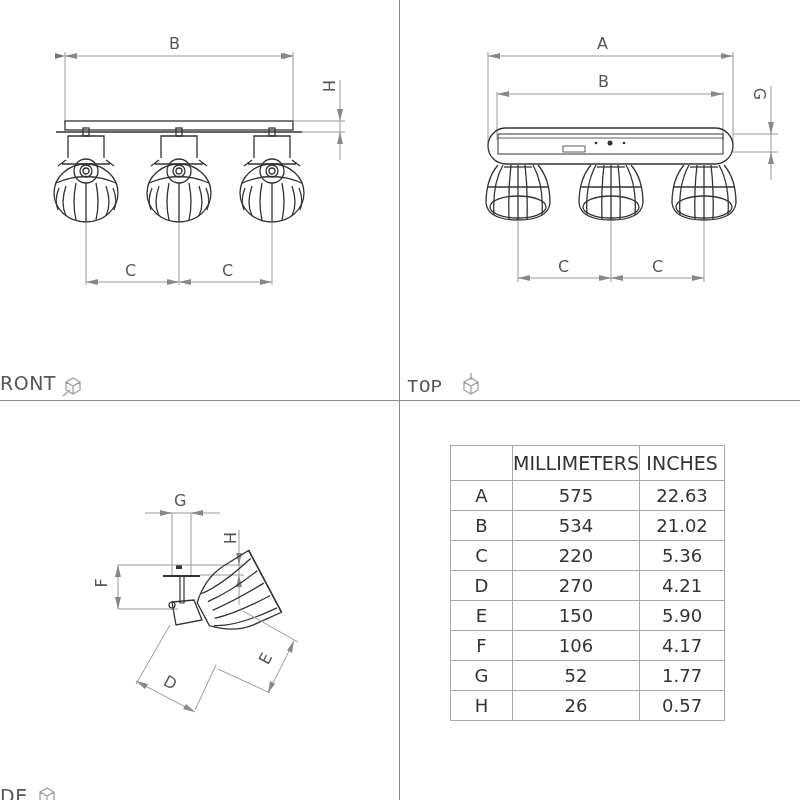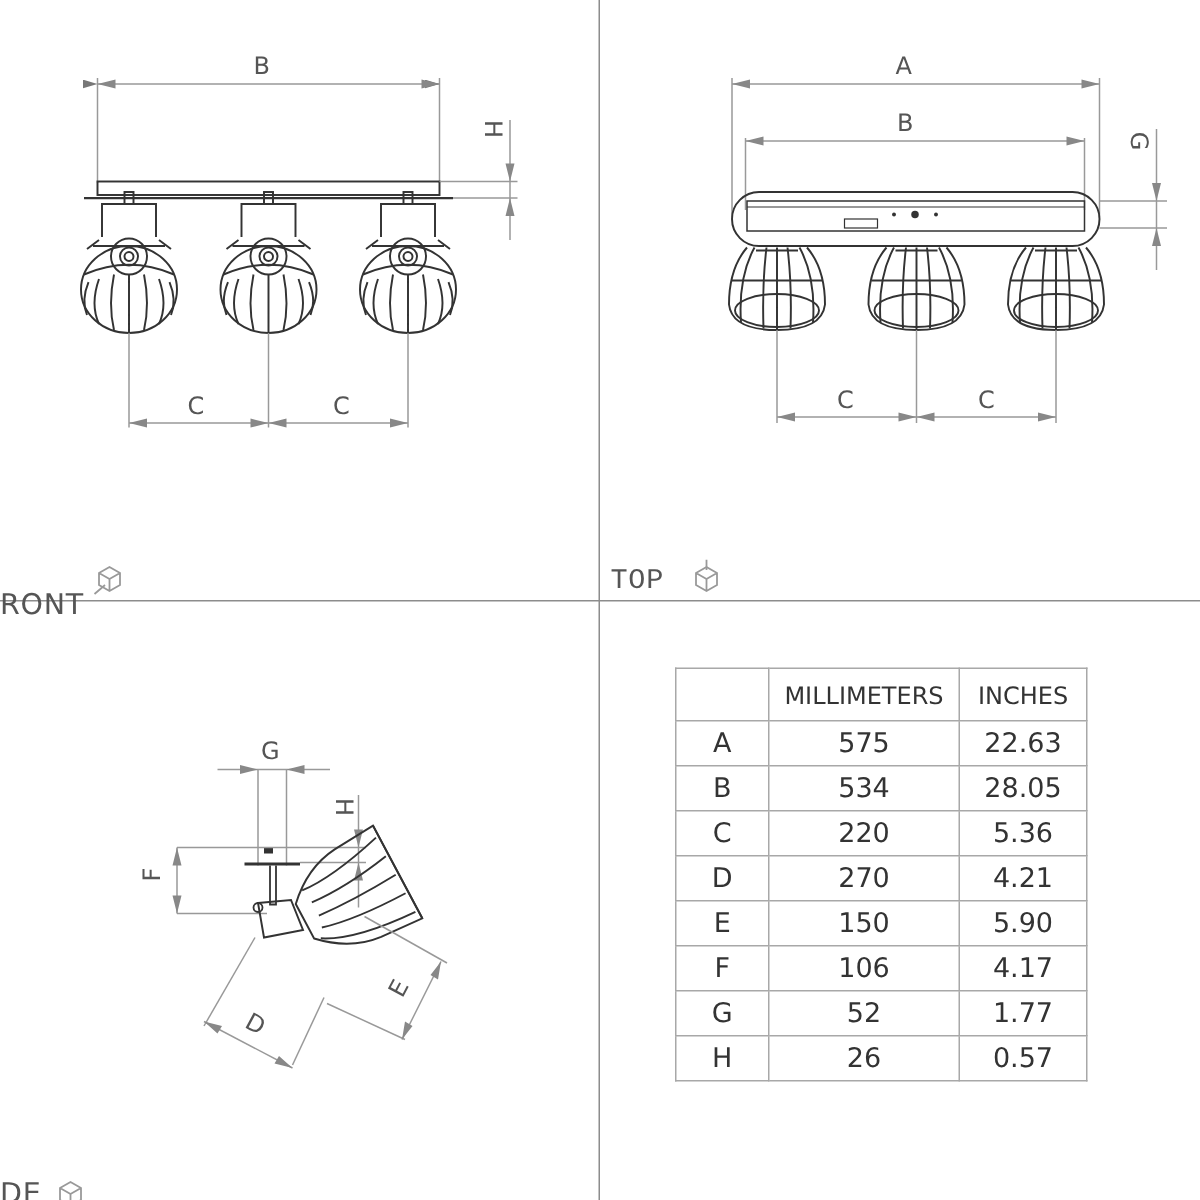--- a/index.html
+++ b/index.html
@@ -9,21 +9,21 @@
     .divider-h { position: absolute; left: 0; top: 400px; width: 800px; height: 1px; background: #8c8c8c; }
     .view-label { position: absolute; font-size: 19px; letter-spacing: 0.5px; color: #555; font-family: "DejaVu Sans", sans-serif; }
     .view-icon { position: absolute; }
     svg.drawing { position: absolute; left: 0; top: 0; }
     .dim-letter { position: absolute; font-size: 16px; color: #555; font-family: "DejaVu Sans", sans-serif; line-height: 1; }
     .rot-90 { transform: rotate(90deg); transform-origin: center; }
     .rot-n90 { transform: rotate(-90deg); transform-origin: center; }
     table.dims { position: absolute; left: 450px; top: 445px; border-collapse: collapse;
                  font-family: "DejaVu Sans", sans-serif; color: #333; font-size: 18px; }
     table.dims td, table.dims th { border: 1px solid #a8a8a8; text-align: center; font-weight: normal; padding: 0; }
-    table.dims th { height: 34px; font-size: 16px; margin-left: 28px; }
+    table.dims th { height: 34px; font-size: 19px; margin-left: 28px; }
     table.dims td { height: 29px; }
     table.dims .c0 { width: 61px; }
     table.dims .c1 { width: 126px; }
     table.dims .c2 { width: 84px; }
   </style>
 </head>
 <body>
 
 <div class="divider-v"></div>
 <div class="divider-h"></div>
@@ -167,21 +167,21 @@
 <span class="dim-letter rot-90" style="left:753px;top:86px;">G</span>
 <span class="dim-letter" style="left:558px;top:259px;">C</span>
 <span class="dim-letter" style="left:652px;top:259px;">C</span>
 
 <span class="dim-letter" style="left:174px;top:493px;">G</span>
 <span class="dim-letter rot-90" style="left:223px;top:530px;">H</span>
 <span class="dim-letter rot-n90" style="left:97px;top:575px;">F</span>
 <span class="dim-letter" style="left:164px;top:675px;transform:rotate(28deg);">D</span>
 <span class="dim-letter" style="left:261px;top:651px;transform:rotate(-62deg);">E</span>
 
-<span class="view-label" style="left:0px;top:392px;">RONT</span>
+<span class="view-label" style="left:0px;top:372px;">RONT</span>
 <svg class="view-icon" style="left:62px;top:375px;" width="22" height="22" viewBox="0 0 22 22">
   <path d="M4,7 L11,3 L18,7 L18,15 L11,19 L4,15 Z M4,7 L11,11 L18,7 M11,11 L11,19" fill="none" stroke="#999" stroke-width="1.2"></path>
   <path d="M1,21 L8,15" stroke="#999" stroke-width="1.2"></path>
 </svg>
 
 <span class="view-label" style="left:407px;top:376px;font-family:Liberation Mono, monospace;">TOP</span>
 <svg class="view-icon" style="left:460px;top:373px;" width="22" height="24" viewBox="0 0 22 24">
   <path d="M4,9 L11,5 L18,9 L18,17 L11,21 L4,17 Z M4,9 L11,13 L18,9 M11,13 L11,21" fill="none" stroke="#999" stroke-width="1.2"></path>
   <path d="M11,0 L11,7" stroke="#999" stroke-width="1.2"></path>
 </svg>
@@ -201,21 +201,21 @@
   </thead>
   <tbody>
     <tr>
       <td class="c0">A</td>
       <td class="c1">575</td>
       <td class="c2">22.63</td>
     </tr>
     <tr>
       <td class="c0">B</td>
       <td class="c1">534</td>
-      <td class="c2">28.05</td>
+      <td class="c2">21.02</td>
     </tr>
     <tr>
       <td class="c0">C</td>
       <td class="c1">220</td>
       <td class="c2">5.36</td>
     </tr>
     <tr>
       <td class="c0">D</td>
       <td class="c1">270</td>
       <td class="c2">4.21</td>

